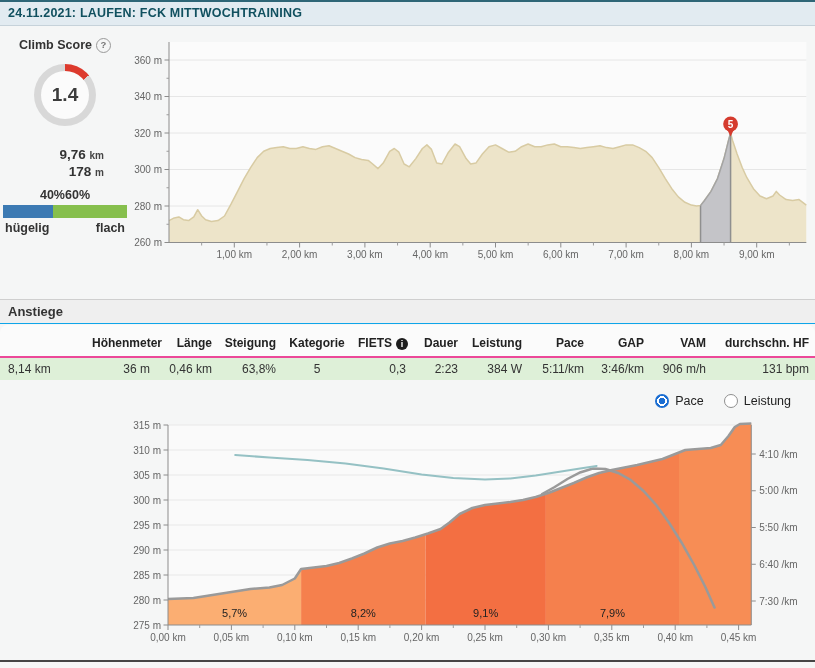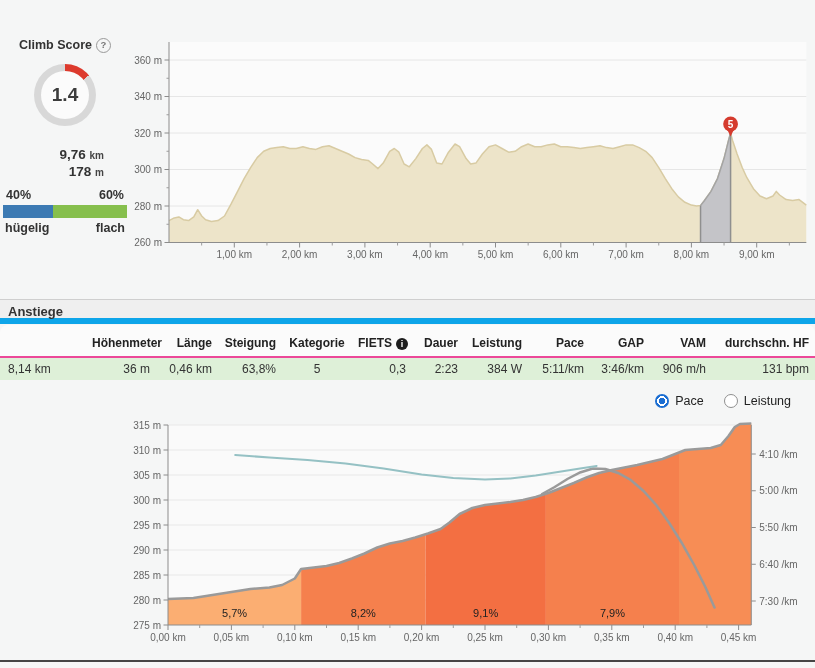--- a/index.html
+++ b/index.html
@@ -17,36 +17,36 @@
   .help{display:inline-block;width:13px;height:13px;border:1px solid #9a9a9a;border-radius:50%;
     font-size:9.5px;line-height:12px;color:#777;margin-left:4px;text-align:center;font-weight:bold;vertical-align:1px;}
   .gauge{width:62px;height:62px;margin:11px auto 0;border-radius:50%;position:relative;
     background:conic-gradient(var(--arc,#dd3a2d) 0deg var(--deg,50deg), #d8d8d8 var(--deg,50deg) 360deg);}
   .gauge::before{content:"";position:absolute;inset:7px;background:#fbfbfb;border-radius:50%;}
   .gauge-val{position:absolute;inset:0;display:flex;align-items:center;justify-content:center;
     font-size:19px;font-weight:bold;color:#3c3c3c;}
   .cs-dist{margin-top:21px;text-align:right;padding-right:26px;font-weight:bold;font-size:13.5px;color:#333;}
   .cs-elev{margin-top:2px;text-align:right;padding-right:26px;font-weight:bold;font-size:13.5px;color:#333;padding-left:35px;}
   .cs-dist small,.cs-elev small{font-size:10px;font-weight:bold;color:#444;text-align:center;}
-  .pct-row{display:flex;justify-content:space-between;padding:0 6px;font-weight:bold;font-size:12.5px;color:#333;margin-top:9px;}
+  .pct-row{display:flex;justify-content:center;padding:0 22px;font-weight:bold;font-size:12.5px;color:#333;margin-top:9px;}
   .split-bar{display:flex;height:13px;margin:3px 3px 0 3px;}
   .split-bar .seg-hilly{height:100%;}
   .split-bar .seg-flat{height:100%;}
   .lbl-row{display:flex;justify-content:space-between;padding:0 5px;font-weight:bold;font-size:12.5px;color:#333;margin-top:3px;}
 
   
   #main-chart{position:absolute;top:30px;left:133px;}
   #climb-chart{position:absolute;top:418px;left:125px;}
   .tick{font-size:10px;fill:#666;}
   .seg-label{font-size:11px;fill:#222;}
   .marker-label{font-size:10px;fill:#fff;font-weight:bold;}
 
   
   .section-bar{position:absolute;top:299px;left:0;right:0;height:25px;background:#efefef;
-    border-top:1px solid #cfcfcf;border-bottom:6px solid #0ea5e9;box-sizing:border-box;}
+    border-top:1px solid #cfcfcf;border-bottom:1px solid #0ea5e9;box-sizing:border-box;}
   .section-bar span{display:block;padding:4px 0 0 8px;font-size:13px;font-weight:bold;color:#333;}
 
   .table-sec{position:absolute;top:325px;left:0;width:815px;background:#fbfbfb;border-radius:8px;}
   table{border-collapse:collapse;table-layout:fixed;width:100%;font-size:12px;color:#333;}
   th{font-weight:bold;color:#222;padding:11px 6px 6px 6px;white-space:nowrap;text-align:right;}
   td{padding:4px 6px;white-space:nowrap;text-align:right;}
   th.al,td.al{text-align:left;padding-left:8px;}
   th.ac,td.ac{text-align:center;}
   tbody tr{background:#def0d8;border-top:2px solid #ec4899;}
   .info-i{display:inline-block;width:12px;height:12px;border-radius:50%;background:#1d1d1d;color:#fff;
@@ -58,20 +58,23 @@
   .radio{width:14px;height:14px;border-radius:50%;border:1px solid #8f8f8f;background:#fff;box-sizing:border-box;}
   .radio.checked{border:none;background:radial-gradient(circle,#1b6ed2 0 3.4px,#fff 3.4px 4.8px,#1b6ed2 4.8px 100%);}
 
   .bottom-line{position:absolute;top:660px;left:0;right:0;height:2px;background:#454545;}
 </style>
 </head>
 <body>
 
 <div class="app">
 
+  <header class="page-header">
+    <span>24.11.2021: LAUFEN: FCK MITTWOCHTRAINING</span>
+  </header>
 
   <aside class="cs-panel">
     <div class="cs-title">
       <span>Climb Score</span><span class="help">?</span>
     </div>
     <div class="gauge" style="--deg: 50.4deg; --arc: #dd3a2d;">
       <span class="gauge-val">1.4</span>
     </div>
     <div class="cs-dist">
       <span>9,76</span> <small>km</small>

